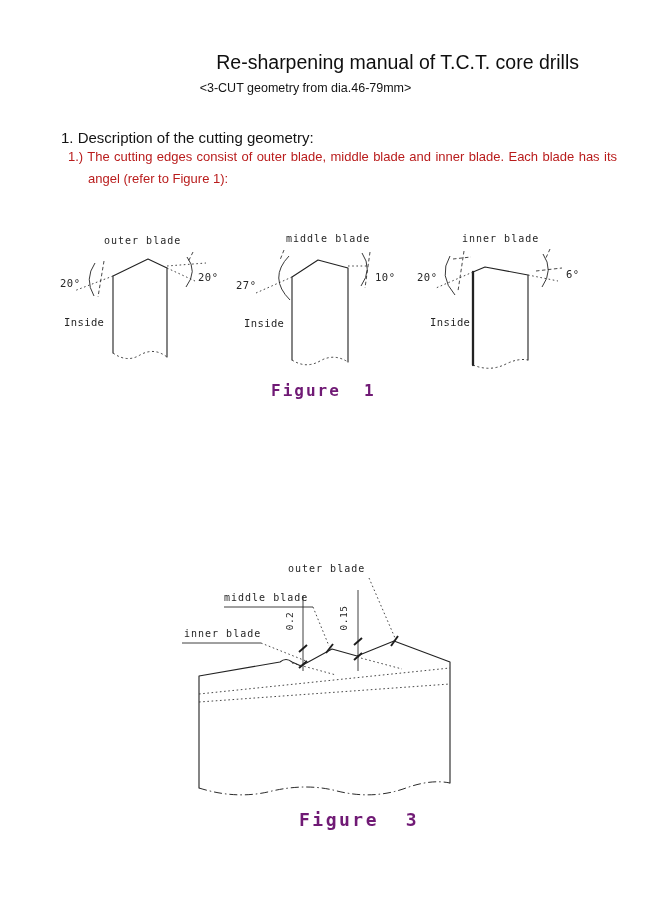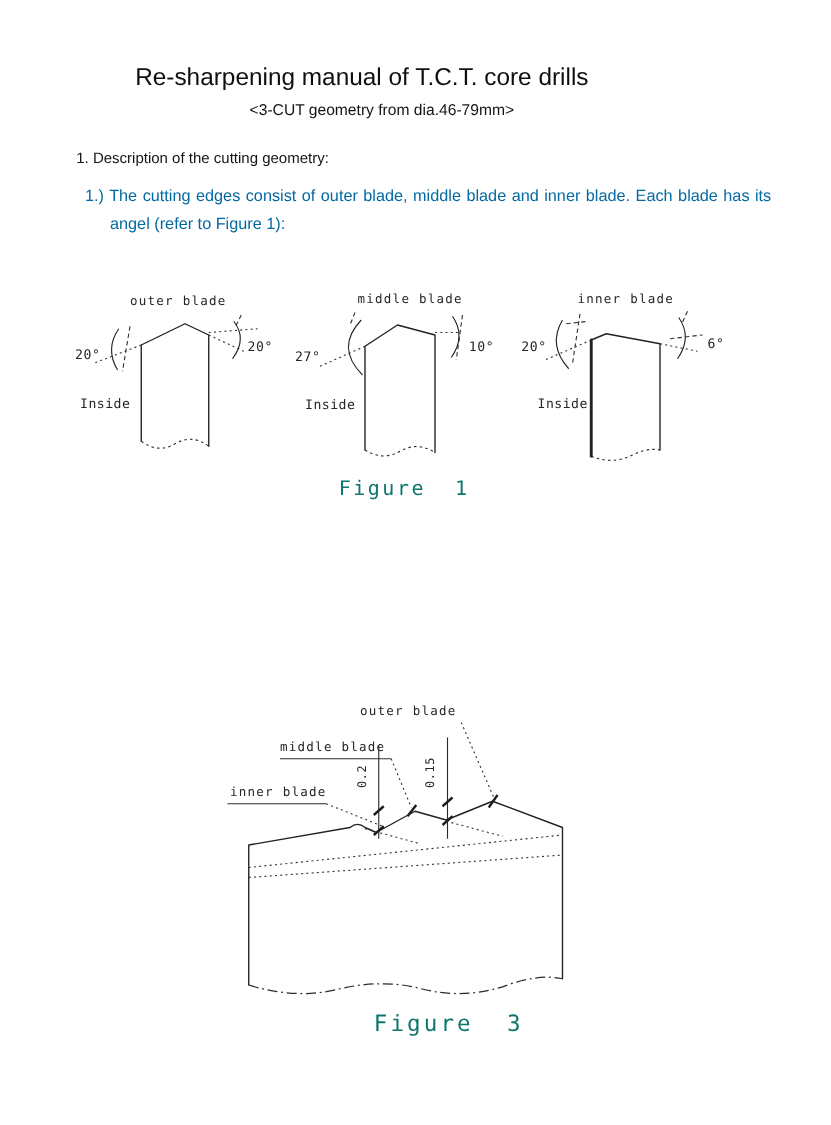--- a/index.html
+++ b/index.html
@@ -1,26 +1,26 @@
 <!DOCTYPE html>
 <html><head>
 <meta charset="utf-8">
 <style>
   html,body{margin:0;padding:0;background:#ffffff;}
   .page{position:relative;width:665px;height:900px;background:#fff;overflow:hidden;
         font-family:"Liberation Sans",sans-serif;color:#161616;}
-  .title{position:absolute;top:51px;left:0;width:579px;text-align:center;
+  .title{position:absolute;top:51px;left:0;width:579px;text-align:right;
          font-size:19.5px;color:#0f0f0f;}
   .subtitle{position:absolute;top:81px;left:0;width:611px;text-align:center;
             font-size:12.5px;color:#141414;}
-  .heading{position:absolute;top:119px;left:61px;font-size:12px;color:#141414;text-align:center;}
-  .para{position:absolute;font-size:13px;line-height:21.8px;text-align:justify;color:#0369a1;}
+  .heading{position:absolute;top:129px;left:61px;font-size:15px;color:#141414;text-align:center;}
+  .para{position:absolute;font-size:13px;line-height:21.8px;text-align:justify;color:#b91c1c;}
   #para1{top:146px;left:68px;width:529px;padding-left:20px;text-indent:-20px;}
   #para2{top:443px;left:60px;width:537px;padding-left:28px;text-indent:-28px;}
-  .caption{position:absolute;font-family:"DejaVu Sans Mono",monospace;color:#0f766e;white-space:pre;}
+  .caption{position:absolute;font-family:"DejaVu Sans Mono",monospace;color:#701a75;white-space:pre;font-weight:bold;}
   #cap1{top:381px;left:271px;font-size:16px;letter-spacing:2px;}
   #cap2{top:809px;left:299px;font-size:18px;letter-spacing:2.5px;}
   svg{position:absolute;left:0;}
   #fig1{top:225px;}
   #fig2{top:548px;}
   .s{stroke:#222;fill:none;stroke-width:1.1;stroke-linecap:round;stroke-linejoin:round;}
   .thick{stroke-width:2.3;}
   .dot{stroke:#333;fill:none;stroke-width:0.9;stroke-dasharray:1.6,2.6;}
   .dash{stroke:#333;fill:none;stroke-width:0.9;stroke-dasharray:3.5,2.5;}
   .arc{stroke:#222;fill:none;stroke-width:0.9;}

